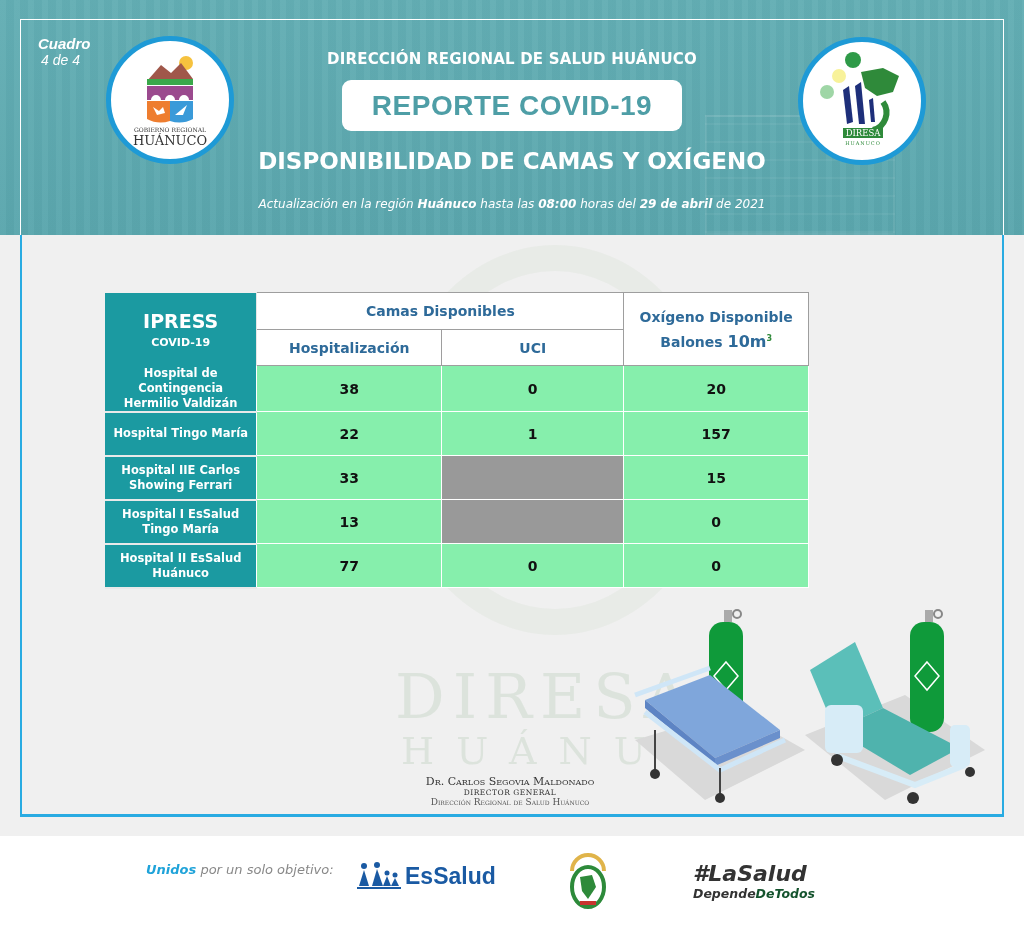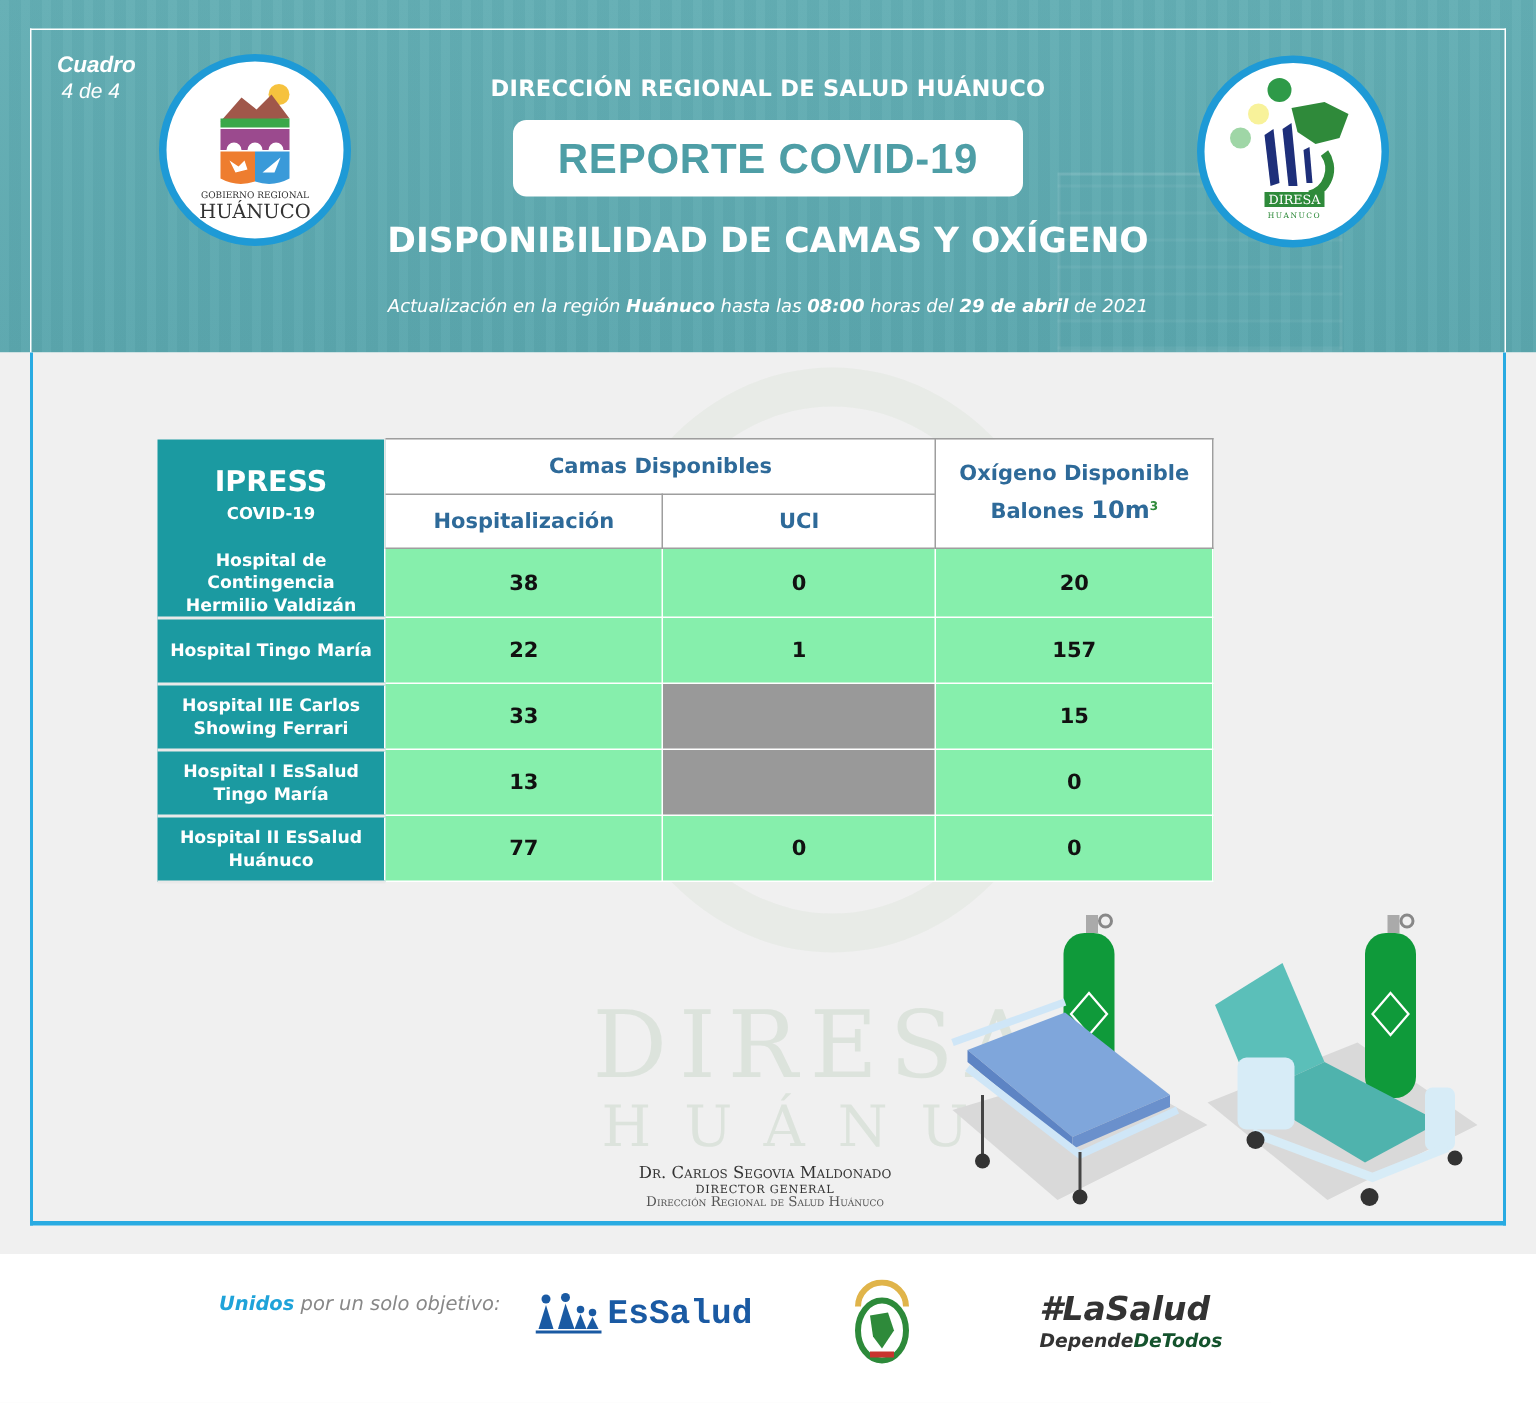--- a/index.html
+++ b/index.html
@@ -127,21 +127,21 @@
   .footer {
     position: absolute; left: 0; top: 836px; width: 1024px; height: 99px; background: #ffffff;
   }
   .slogan {
     position: absolute; left: 110px; top: 862px; font-style: italic; font-size: 13px;
     color: #888; font-family: "DejaVu Sans", sans-serif; margin-left: 36px;
   }
   .slogan .hl { color: #1fa3d9; font-weight: bold; }
   .essalud {
     position: absolute; left: 357px; top: 862px; display: flex; align-items: center; gap: 2px;
-    color: #1a5aa3; font-family: Liberation Mono, monospace; font-weight: bold; font-size: 23px;
+    color: #1a5aa3; font-family: Liberation Sans, sans-serif; font-weight: bold; font-size: 23px;
   }
   .hashtag {
     position: absolute; left: 693px; top: 862px; font-family: "DejaVu Sans", sans-serif;
     font-style: italic; font-weight: bold;
   }
   .hashtag .h1 { color: #333; font-size: 22px; display: block; line-height: 24px; }
   .hashtag .h2 { font-size: 12.5px; display: block; color: #333; }
   .hashtag .h2 .blue { color: #14532d; }
   .signature {
     position: absolute; left: 380px; top: 775px; width: 260px; text-align: center;

